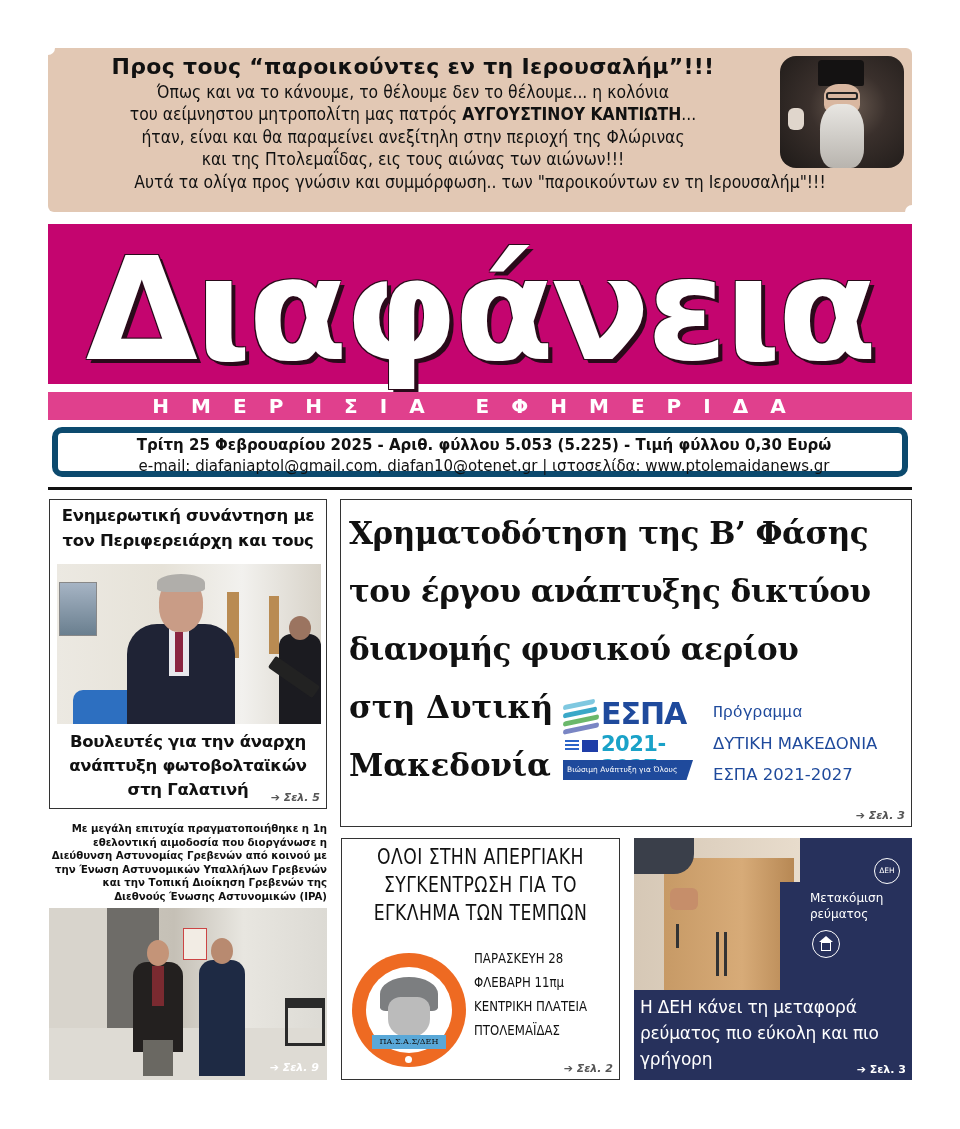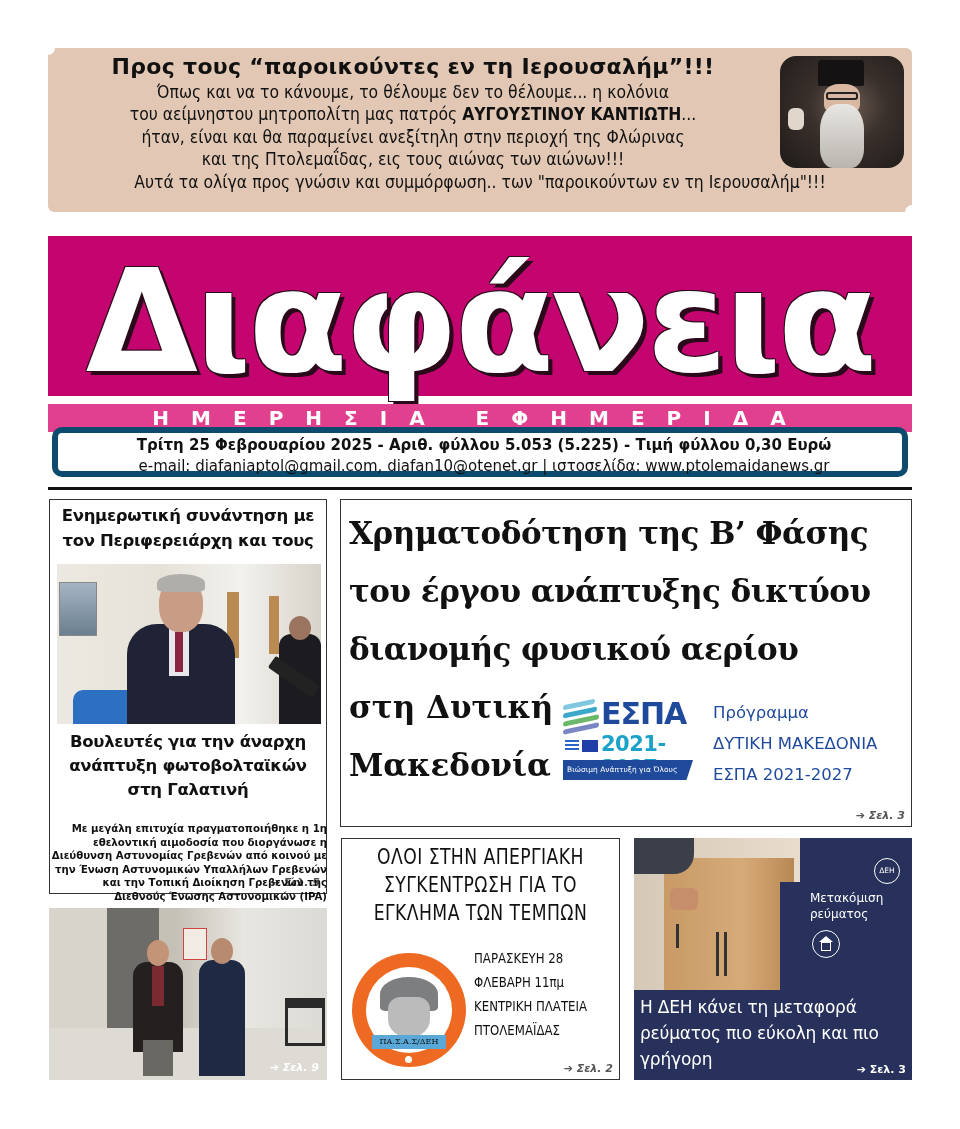--- a/index.html
+++ b/index.html
@@ -20,39 +20,39 @@
   #banner-line-5 { top:124px; left:0; width:864px; }
   .banner-line b { font-weight:bold; }
   #bishop-photo { left:732px; top:8px; width:124px; height:112px; border-radius:16px; background:radial-gradient(ellipse at 55% 45%, #6b5c52 0%, #3a302c 40%, #1e1a18 100%); overflow:hidden; }
   #bishop-photo .hat { position:absolute; left:38px; top:4px; width:46px; height:26px; background:#141212; border-radius:4px 4px 2px 2px; }
   #bishop-photo .face { position:absolute; left:44px; top:28px; width:36px; height:30px; background:#d9b7a0; border-radius:40% 40% 30% 30%; }
   #bishop-photo .glasses { position:absolute; left:46px; top:36px; width:32px; height:8px; border:2px solid #222; border-radius:3px; box-sizing:border-box; }
   #bishop-photo .beard { position:absolute; left:40px; top:48px; width:44px; height:64px; background:linear-gradient(#e8e6e2,#b8b4ae); border-radius:40% 40% 30% 30%; }
   #bishop-photo .hand { position:absolute; left:8px; top:52px; width:16px; height:22px; background:#e0d6cc; border-radius:6px; }
 
   
-  #masthead { left:48px; top:236px; width:864px; height:160px; background:#c4056f; }
+  #masthead { left:48px; top:224px; width:864px; height:160px; background:#c4056f; }
   #masthead-title { left:0; top:6px; width:864px; text-align:center; font-family:"DejaVu Sans", sans-serif; font-weight:bold; font-size:142px; line-height:160px; color:#ffffff; letter-spacing:-3px; text-shadow:4px 4px 0 #2a0a1a, -1px -1px 0 #2a0a1a, 1px -1px 0 #2a0a1a, -1px 1px 0 #2a0a1a; transform:scaleX(1.02); }
   #masthead-subtitle-band { left:0; top:168px; width:864px; height:28px; background:#e0408d; }
   #masthead-subtitle { left:0; top:0; width:864px; text-align:center; font-family:"DejaVu Sans", sans-serif; font-weight:bold; font-size:20px; line-height:28px; color:#ffffff; letter-spacing:22px; }
 
   
   #info-bar { left:52px; top:427px; width:856px; height:50px; border:6px solid #0c4a6e; border-radius:10px; background:#fff; box-sizing:border-box; }
   #info-line-1 { left:0; top:3px; width:852px; text-align:center; font-family:"DejaVu Sans", sans-serif; font-weight:bold; font-size:15px; color:#111; }
   #info-line-2 { left:0; top:24px; width:852px; text-align:center; font-family:"DejaVu Sans", sans-serif; font-size:15px; color:#111; }
 
   #rule { left:48px; top:487px; width:864px; height:3px; background:#111; }
 
   
   .box { border:1.5px solid #333; box-sizing:border-box; background:#fff; overflow:hidden; }
   .page-ref { position:absolute; font-family:"DejaVu Sans", sans-serif; font-size:11px; font-weight:bold; color:#555; font-style:italic; }
   .page-ref.light { color:#fff; }
 
   
-  #art-meeting { left:49px; top:499px; width:278px; height:395px; }
+  #art-meeting { left:49px; top:499px; width:278px; height:310px; }
   #art-meeting-headline { left:0; top:3px; width:276px; text-align:center; font-weight:bold; font-size:16.5px; line-height:25px; color:#111; letter-spacing:-0.3px; }
   #art-meeting-photo { left:7px; top:64px; width:264px; height:160px; background:linear-gradient(90deg,#ece9e2 0%,#e6e2d8 40%,#f2f1ee 70%,#d8d3c9 100%); }
   #art-meeting-photo .poster { position:absolute; left:2px; top:18px; width:36px; height:52px; background:linear-gradient(#a6b4c4,#6a7f8f); border:1px solid #888; }
   #art-meeting-photo .door1 { position:absolute; left:170px; top:28px; width:12px; height:66px; background:#b98b52; }
   #art-meeting-photo .door2 { position:absolute; left:212px; top:32px; width:10px; height:58px; background:#b98b52; }
   #art-meeting-photo .chair { position:absolute; left:16px; top:126px; width:160px; height:34px; background:#2d6fc0; border-radius:10px 10px 0 0; }
   #art-meeting-photo .man { position:absolute; left:70px; top:60px; width:108px; height:100px; background:#1f2335; border-radius:30px 30px 0 0; }
   #art-meeting-photo .shirt { position:absolute; left:112px; top:62px; width:20px; height:50px; background:#e8e8ec; }
   #art-meeting-photo .tie { position:absolute; left:118px; top:68px; width:8px; height:40px; background:#8a2440; }
   #art-meeting-photo .head { position:absolute; left:102px; top:14px; width:44px; height:54px; background:#c99c86; border-radius:45%; }
@@ -71,21 +71,21 @@
   #espa-logo { left:222px; top:196px; width:138px; height:90px; }
   #espa-waves { position:absolute; left:0; top:6px; width:38px; height:32px; }
   #espa-waves span { display:block; height:5px; margin-bottom:3px; border-radius:4px; transform:skewY(-12deg); }
   #espa-word { position:absolute; left:38px; top:0; font-family:"DejaVu Sans", sans-serif; font-weight:bold; font-size:30px; color:#1f4a9c; letter-spacing:-1px; }
   #espa-flags { position:absolute; left:2px; top:44px; width:34px; height:12px; }
   #espa-flags .gr { position:absolute; left:0; top:0; width:14px; height:12px; background:repeating-linear-gradient(#2b64c8 0 2px,#fff 2px 4px); }
   #espa-flags .eu { position:absolute; left:17px; top:0; width:16px; height:12px; background:#1f3ea8; }
   #espa-years { position:absolute; left:38px; top:36px; font-family:"DejaVu Sans", sans-serif; font-weight:bold; font-size:21px; color:#1aa2c8; letter-spacing:-0.5px; }
   #espa-slogan { position:absolute; left:0; top:64px; width:130px; height:20px; background:#1f4a9c; color:#fff; font-family:"DejaVu Sans", sans-serif; font-size:7.5px; line-height:20px; padding-left:4px; box-sizing:border-box; clip-path:polygon(0 0,100% 0,95% 100%,0 100%); }
   .espa-prog { left:372px; font-family:"DejaVu Sans", sans-serif; font-size:16.5px; color:#1f4a9c; }
-  #espa-prog-1 { top:203px; }
+  #espa-prog-1 { top:203px;font-family:Liberation Mono, monospace; }
   #espa-prog-2 { top:234px; }
   #espa-prog-3 { top:265px; }
   #art-funding-ref { right:6px; bottom:4px; }
 
   
   #art-blood { left:49px; top:822px; width:278px; height:258px; border:none; }
   #art-blood-text { left:0; top:0; width:278px; text-align:right; font-weight:bold; font-size:10.2px; line-height:13.5px; color:#111; }
   #art-blood-photo { left:0; top:86px; width:278px; height:172px; background:linear-gradient(90deg,#d8d4cc 0%,#cbc6bc 25%,#c5c0b6 45%,#e8e6e0 70%,#dcdad4 100%); }
   #art-blood-photo .wallL { position:absolute; left:0; top:0; width:58px; height:172px; background:#d8d4cc; }
   #art-blood-photo .doorframe { position:absolute; left:58px; top:0; width:52px; height:172px; background:#6e6c68; }

